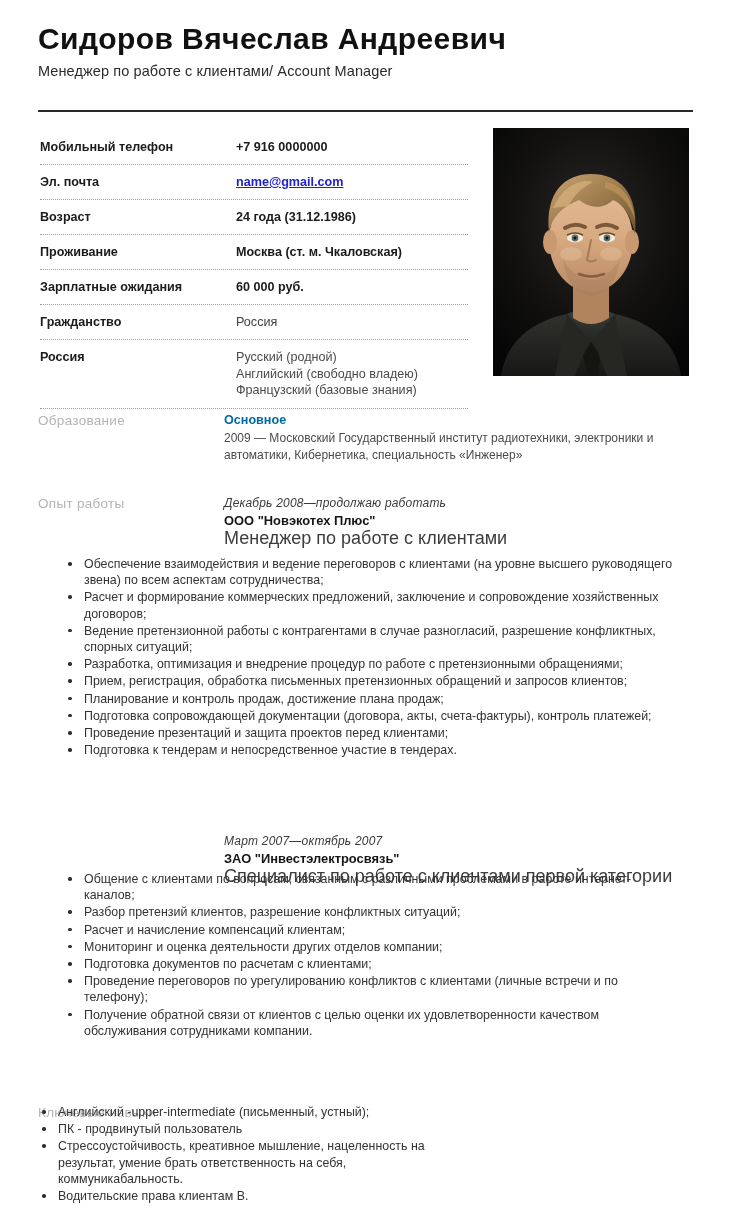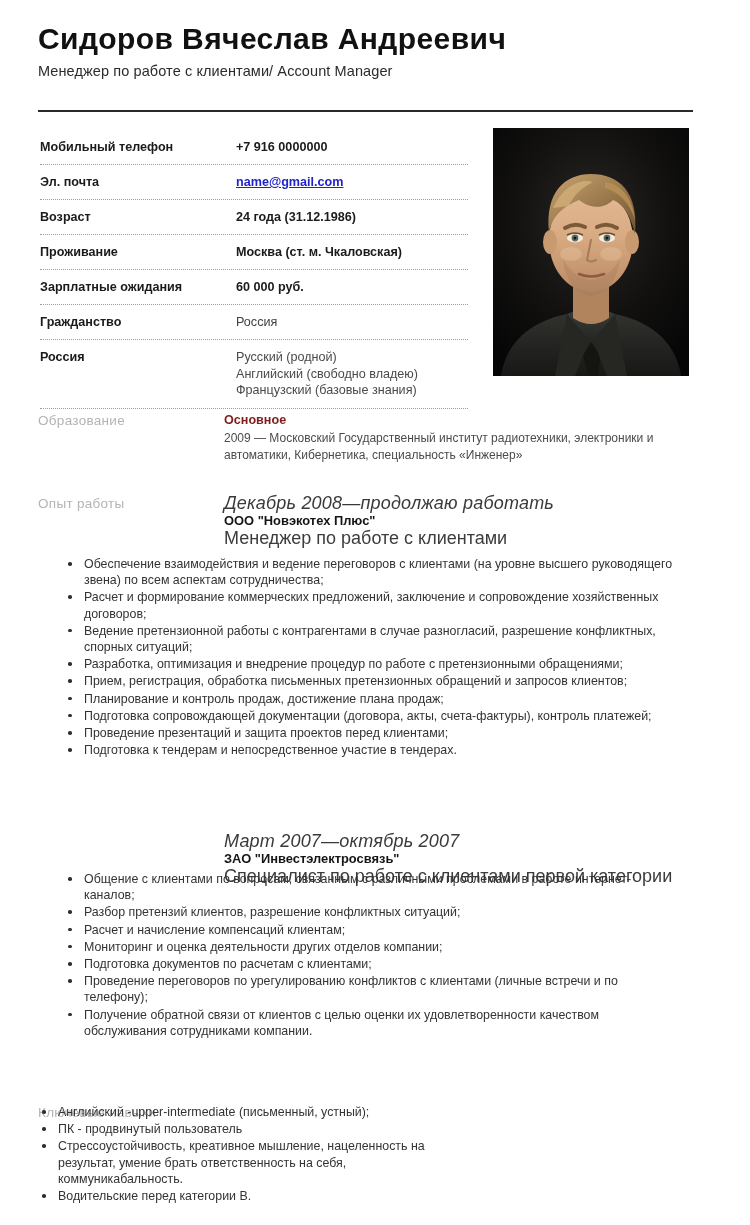--- a/index.html
+++ b/index.html
@@ -133,33 +133,33 @@
     letter-spacing: 0.3px;
     line-height: 17px;
   }
   .section-body {
     margin-left: 186px;
   }
 
   .edu-title {
     font-size: 12.6px;
     font-weight: bold;
-    color: #7f1d1d;
+    color: #0369a1;
     line-height: 16px;
   }
   .edu-text {
     font-size: 12px;
     color: #4b4b4b;
     line-height: 16.5px;
     margin-top: 2px;
     max-width: 470px;
   }
 
   .job-period {
-    font-size: 18px;
+    font-size: 12px;
     font-style: italic;
     color: #3a3a3a;
     line-height: 16px;
     letter-spacing: 0.2px;
   }
   .job-company {
     font-size: 12.9px;
     font-weight: bold;
     color: #151515;
     line-height: 17px;
@@ -387,17 +387,17 @@
       <li><span class="dot"></span><span>Получение обратной связи от клиентов с целью оценки их удовлетворенности качеством обслуживания сотрудниками компании.</span></li>
     </ul>
   </div>
 
   <div class="section" style="top:1104px;">
     <div class="section-label">Ключевые навыки</div>
     <ul class="duties skills-list">
       <li><span class="dot"></span><span>Английский -upper-intermediate (письменный, устный);</span></li>
       <li><span class="dot"></span><span>ПК - продвинутый пользователь</span></li>
       <li><span class="dot"></span><span>Стрессоустойчивость, креативное мышление, нацеленность на результат, умение брать ответственность на себя, коммуникабальность.</span></li>
-      <li><span class="dot"></span><span>Водительские перед категории В.</span></li>
+      <li><span class="dot"></span><span>Водительские права клиентам В.</span></li>
     </ul>
   </div>
 
 </div>
 
 </body></html>

